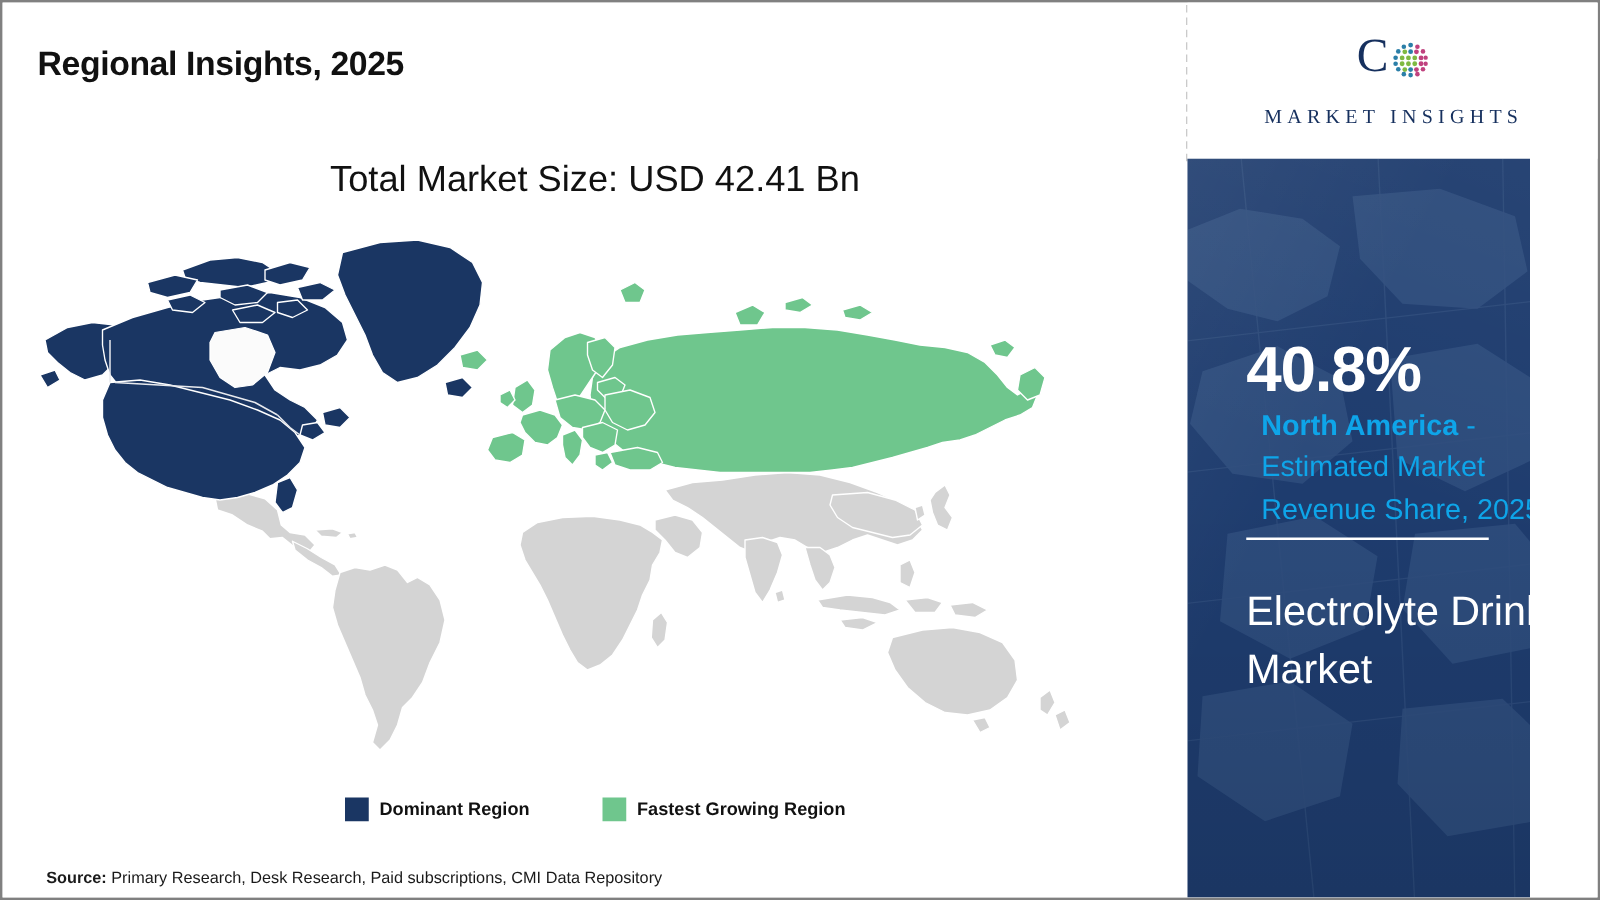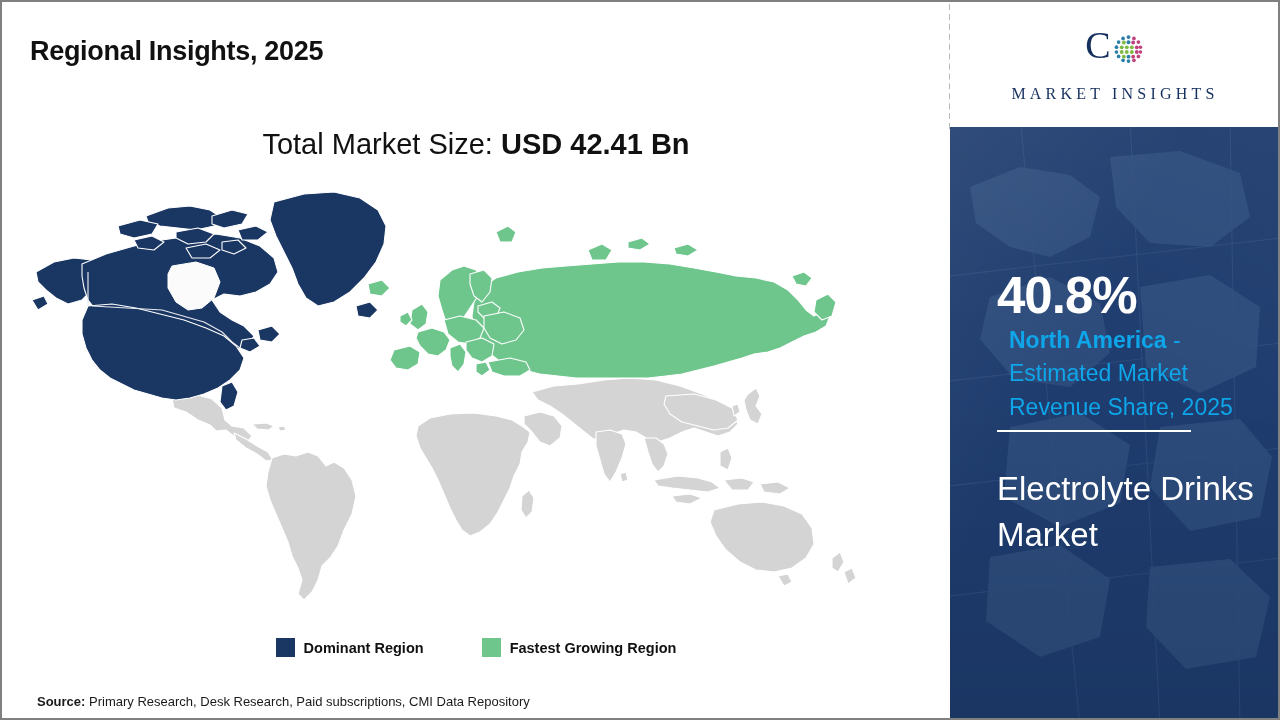--- a/index.html
+++ b/index.html
@@ -45,21 +45,21 @@
     position: absolute;
     left: 0;
     top: 126px;
     width: 948px;
     text-align: center;
     font-size: 29px;
     color: #111111;
     white-space: nowrap;
   }
   .market-size-line .ms-label { font-weight: normal; }
-  .market-size-line .ms-value { font-weight: bold; }
+  .market-size-line .ms-value { font-weight: normal; }
 
   
   .map-wrap {
     position: absolute;
     left: 24px;
     top: 178px;
     width: 880px;
     height: 440px;
   }
   .map-wrap svg { display: block; width: 100%; height: 100%; }
@@ -159,21 +159,21 @@
     font-size: 16px;
     color: #16305e;
     letter-spacing: 4.2px;
     white-space: nowrap;
   }
 
   .panel-body {
     position: absolute;
     left: 0;
     top: 125px;
-    width: 330px;
+    width: 274px;
     height: 591px;
     background: #1e3c6e;
     overflow: hidden;
   }
   .panel-texture {
     position: absolute;
     inset: 0;
     opacity: 0.11;
   }
   .panel-texture svg { width: 100%; height: 100%; display: block; }

